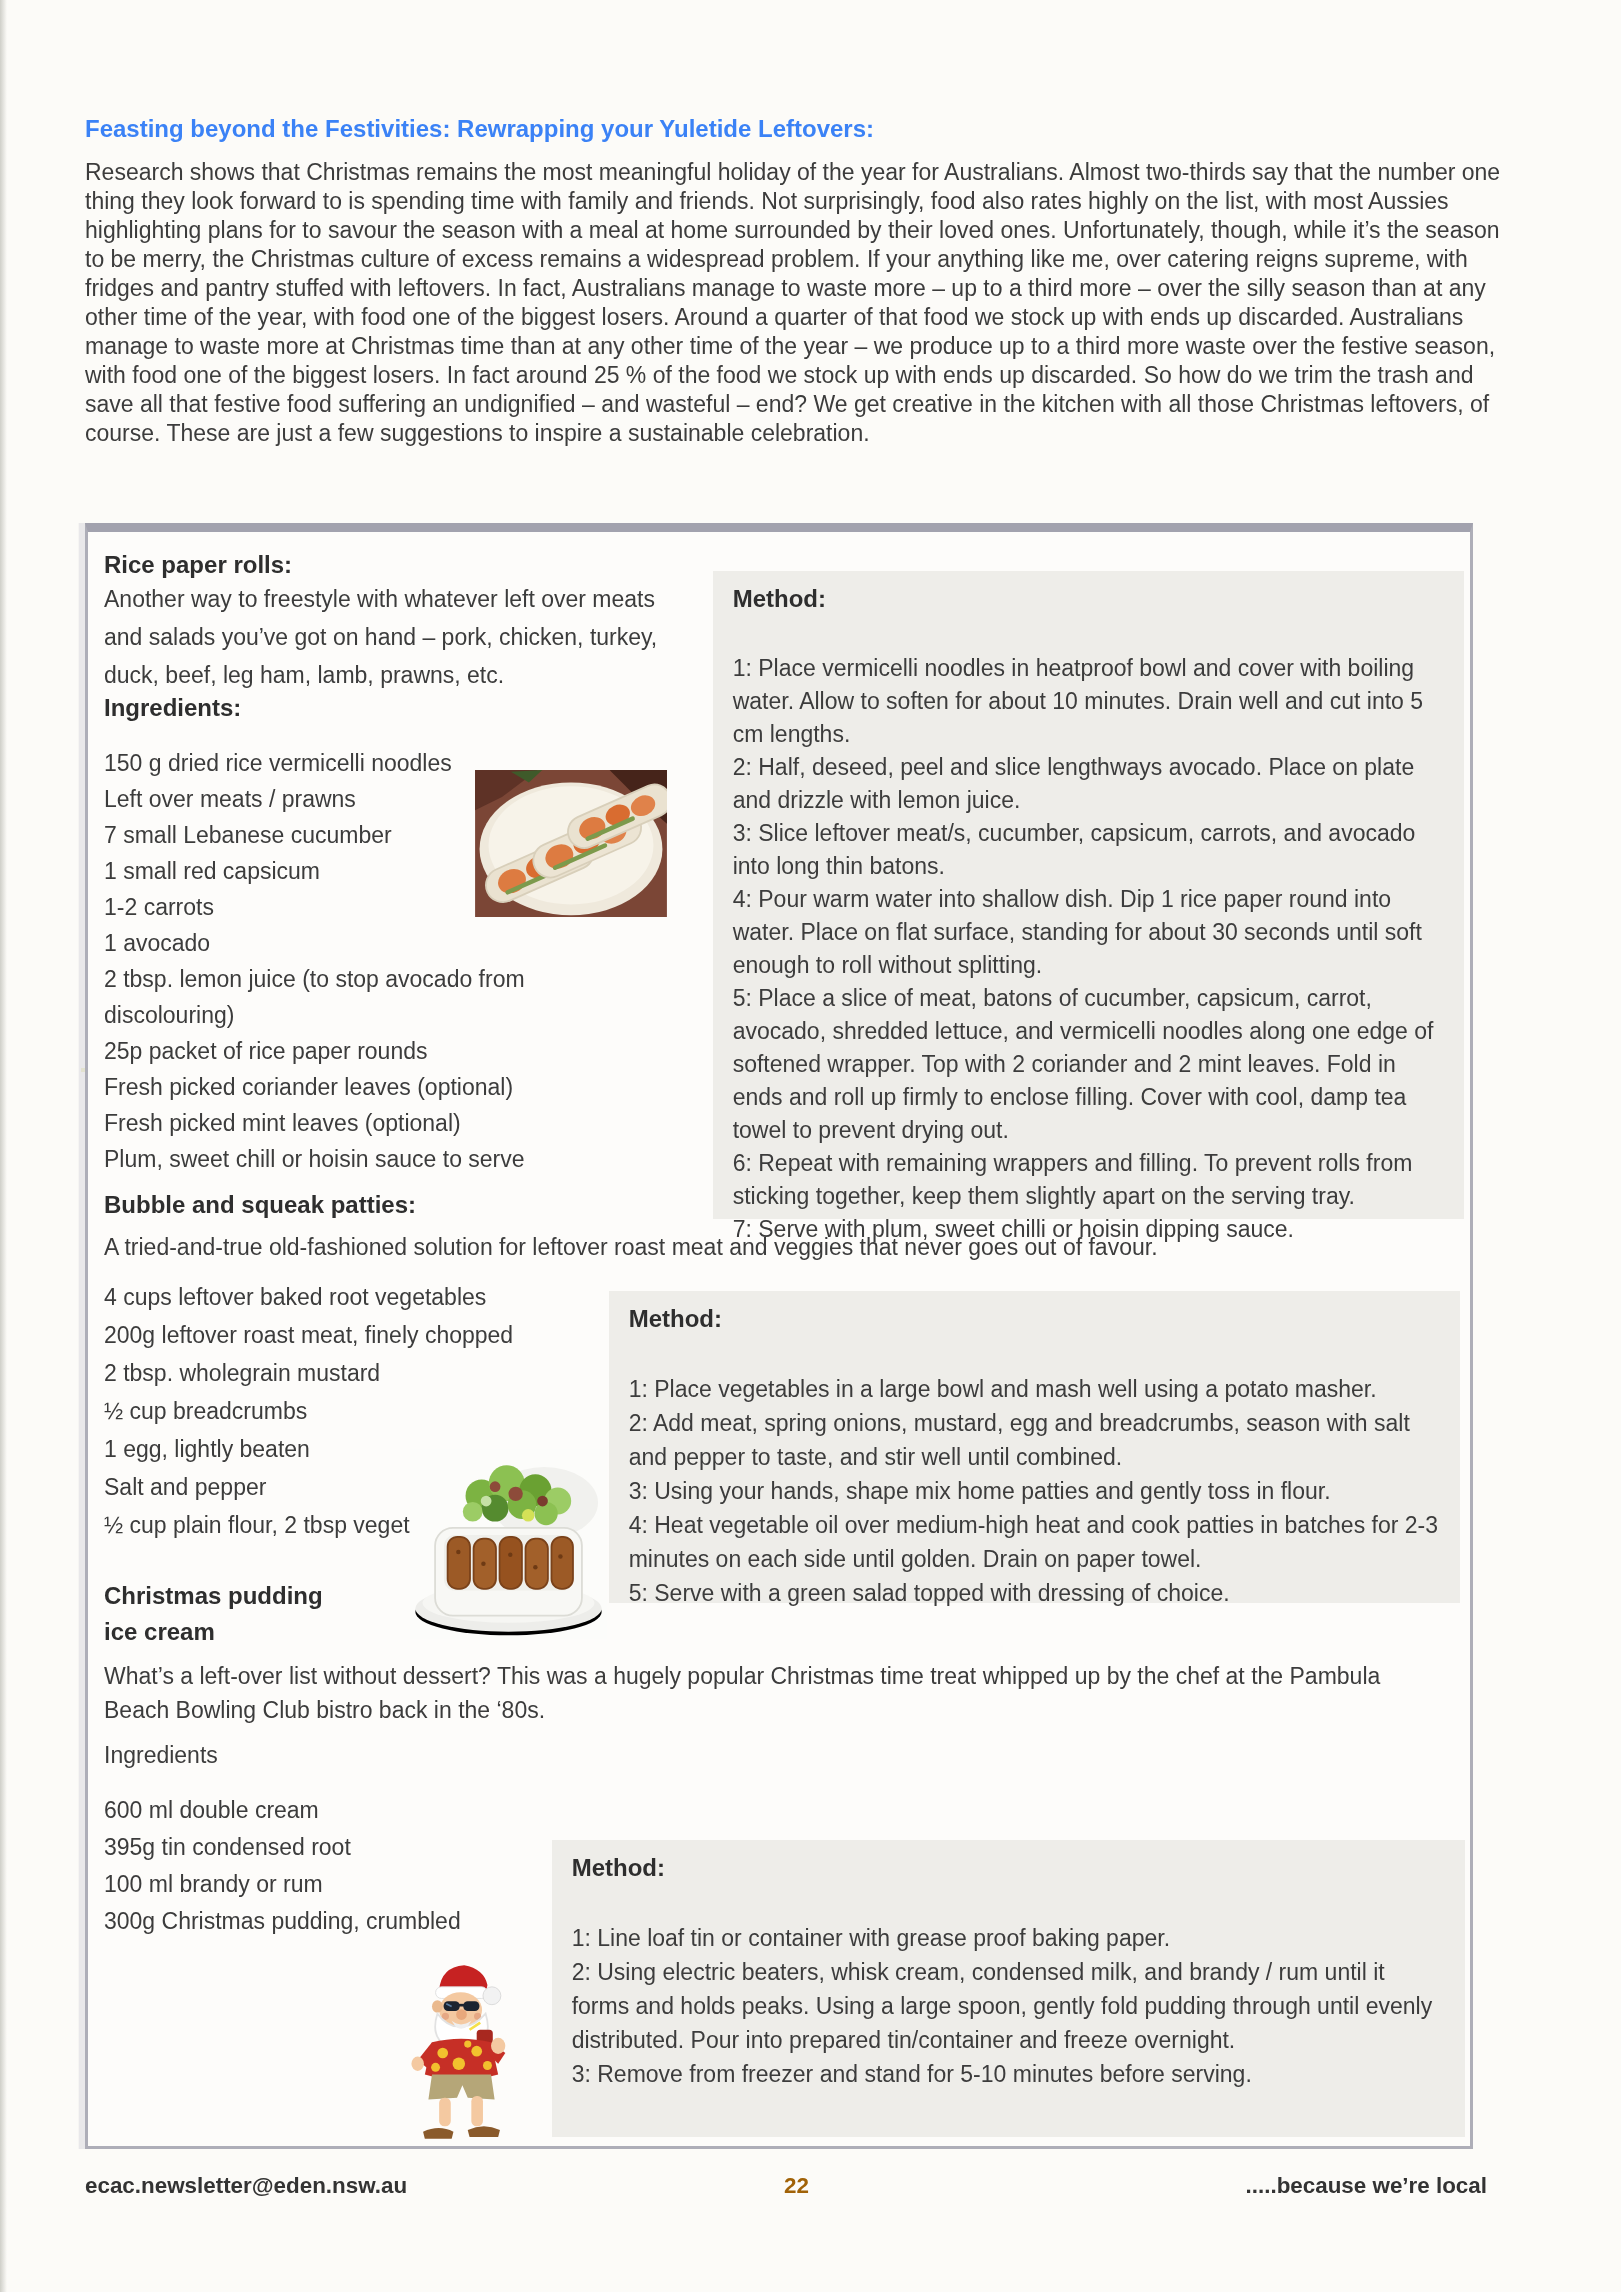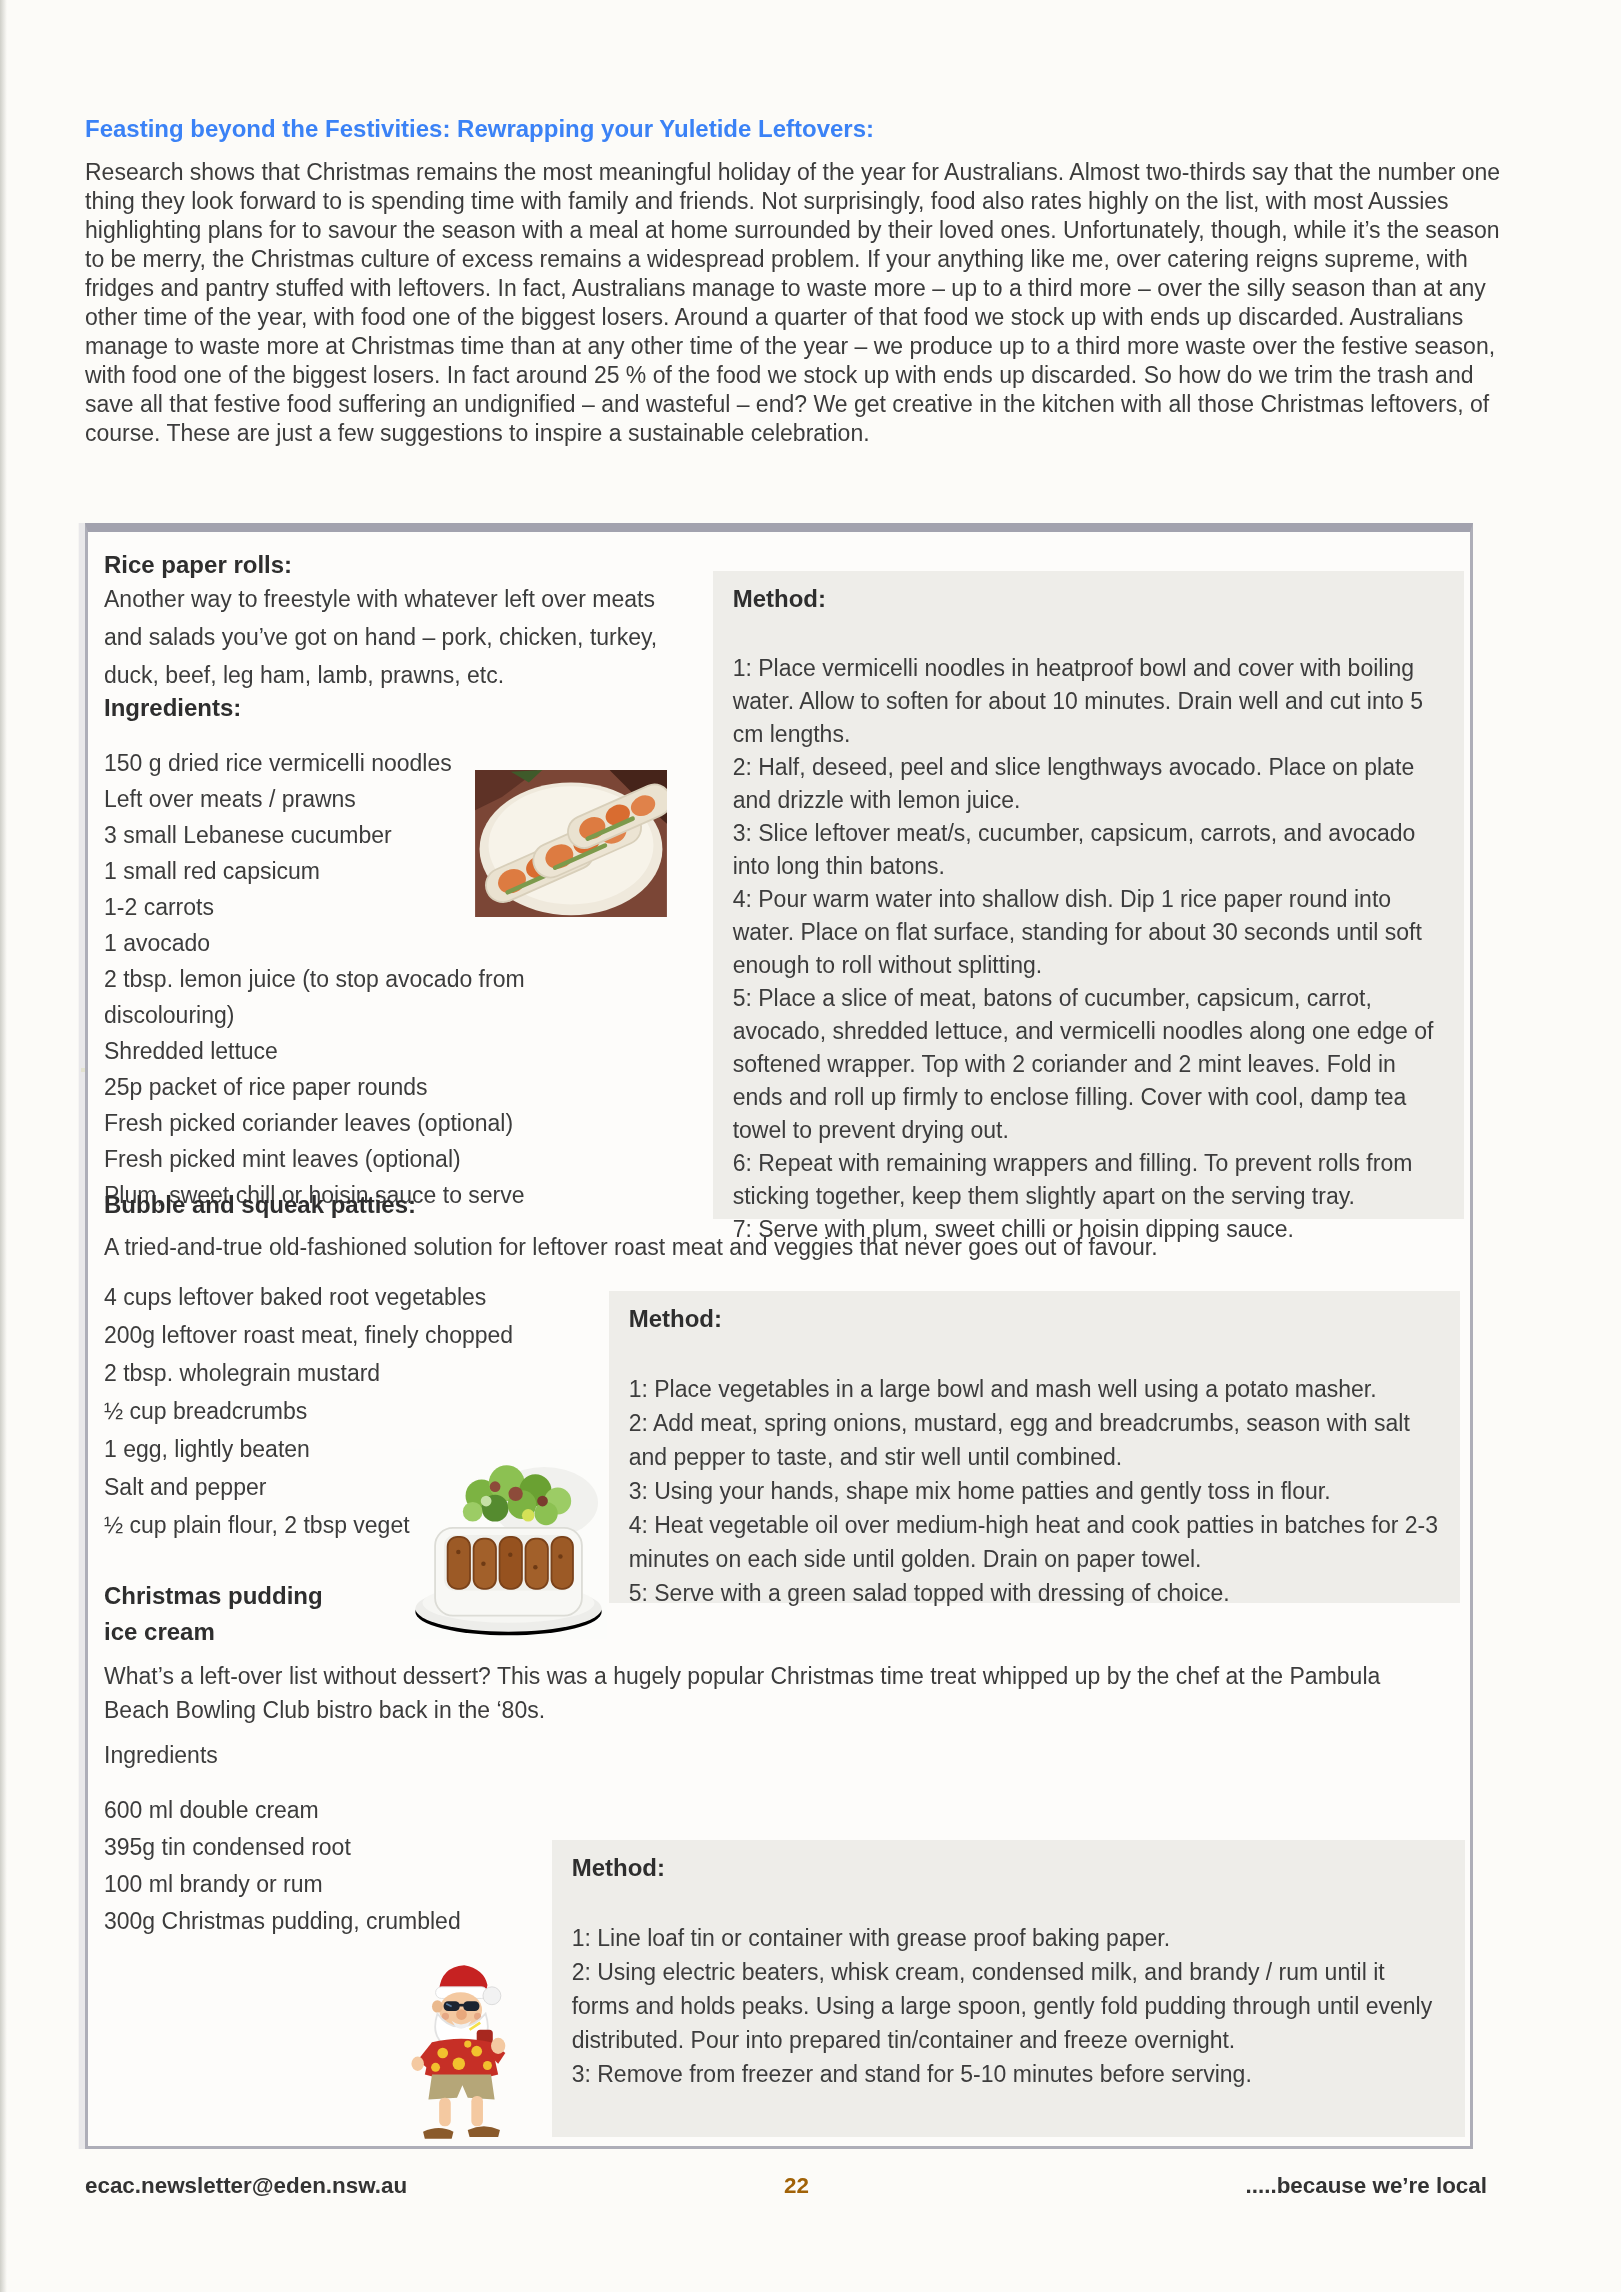--- a/index.html
+++ b/index.html
@@ -48,26 +48,25 @@
 
 <div class="recipe-box">
 
   <div class="rb h1" style="left:16px;top:19px;">Rice paper rolls:</div>
   <div class="rb col-desc" style="left:16px;top:48px;width:591px;">Another way to freestyle with whatever left over meats and salads you’ve got on hand – pork, chicken, turkey, duck, beef, leg ham, lamb, prawns, etc.</div>
   <div class="rb h1" style="left:16px;top:162px;">Ingredients:</div>
   <div class="rb ing-list" style="left:16px;top:201px;width:448px;">
 
   <div class="ing">150 g dried rice vermicelli noodles</div>
       <div class="ing">Left over meats / prawns</div>
-      <div class="ing">3 small Lebanese cucumber</div>
+      <div class="ing">7 small Lebanese cucumber</div>
       <div class="ing">1 small red capsicum</div>
       <div class="ing">1-2 carrots</div>
       <div class="ing">1 avocado</div>
       <div class="ing">2 tbsp. lemon juice (to stop avocado from discolouring)</div>
-      <div class="ing">Shredded lettuce</div>
       <div class="ing">25p packet of rice paper rounds</div>
       <div class="ing">Fresh picked coriander leaves (optional)</div>
       <div class="ing">Fresh picked mint leaves (optional)</div>
       <div class="ing">Plum, sweet chill or hoisin sauce to serve</div>
     </div>
 
   <svg class="rb photo-frame" style="left:387px;top:238px;" width="192" height="147" viewBox="0 0 214 164">
     <rect x="0" y="0" width="214" height="164" fill="#7b4636"></rect>
     <path d="M0 0 L70 0 L30 30 L0 45 Z" fill="#5e3226"></path>
     <path d="M150 0 L214 0 L214 60 L175 25 Z" fill="#46241a"></path>

